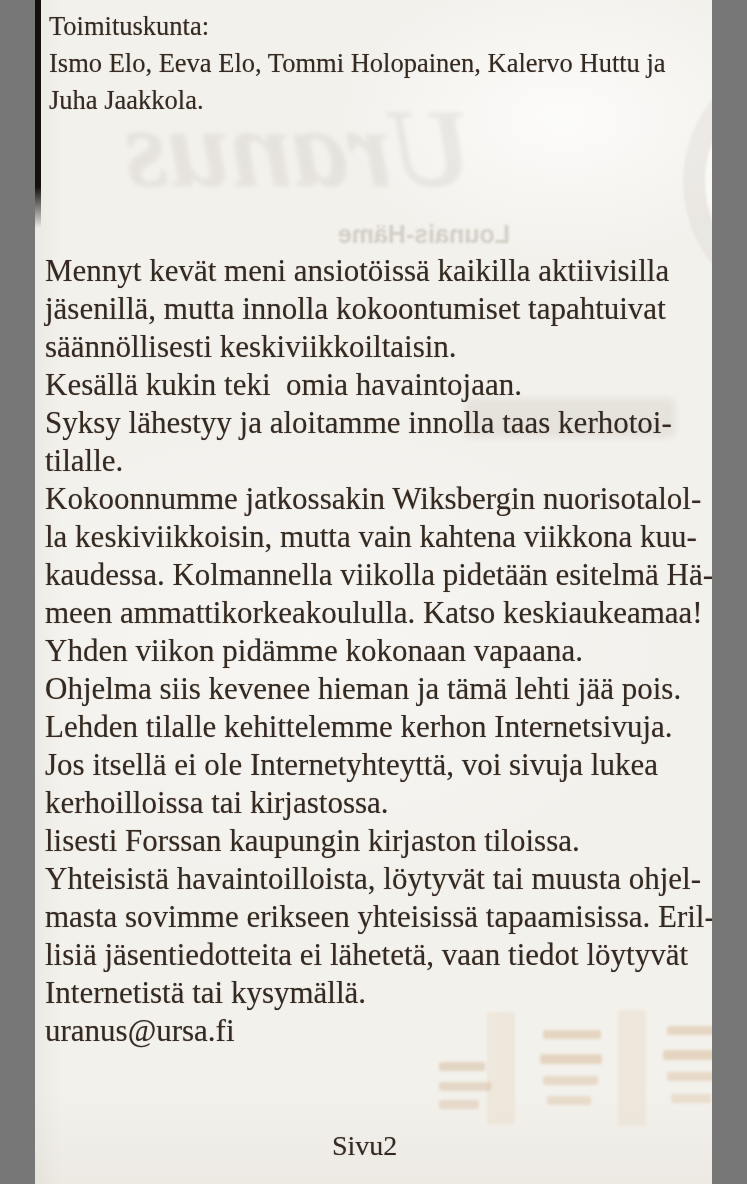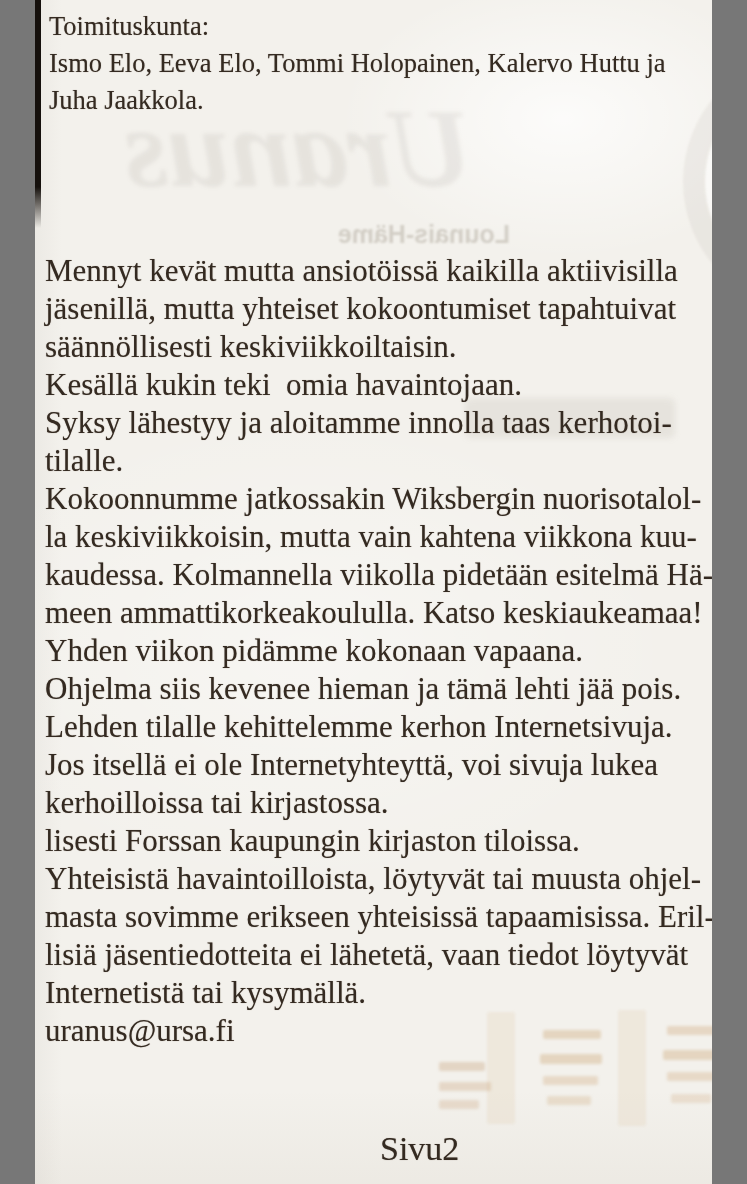--- a/index.html
+++ b/index.html
@@ -24,22 +24,21 @@
   .header-block{
     position:absolute;left:14px;top:8px;
     font-size:26.5px;line-height:37px;
   }
   .body-block{
     position:absolute;left:10px;top:252px;right:0;
     font-size:31px;line-height:38px;
   }
   .footer-block{
     position:absolute;left:297px;top:1130px;
-    font-size:34px;
-    margin-left:48px;
+    font-size:28px;
   }
   
   .scan-edge{
     position:absolute;left:0;top:0;width:6px;height:228px;
     background:linear-gradient(180deg,#15100c 82%,rgba(21,16,12,0) 100%);
   }
   
   .bleed-title{
     position:absolute;left:-15px;top:78px;width:555px;height:150px;
     font-size:112px;font-style:italic;font-weight:bold;
@@ -108,22 +107,22 @@
     <div class="bleed-mark" style="left:726px;top:1052px;width:21px;height:9px;background:rgba(185,125,55,0.20);"></div>
   </div>
 
   <div class="header-block">
     <div class="line">Toimituskunta:</div>
     <div class="line">Ismo Elo, Eeva Elo, Tommi Holopainen, Kalervo Huttu ja</div>
     <div class="line">Juha Jaakkola.</div>
   </div>
 
   <div class="body-block">
-    <div class="line">Mennyt kevät mutta ansiotöissä kaikilla aktiivisilla</div>
-    <div class="line">jäsenillä, mutta yhteiset kokoontumiset tapahtuivat</div>
+    <div class="line">Mennyt kevät meni ansiotöissä kaikilla aktiivisilla</div>
+    <div class="line">jäsenillä, mutta innolla kokoontumiset tapahtuivat</div>
     <div class="line">säännöllisesti keskiviikkoiltaisin.</div>
     <div class="line">Kesällä kukin teki  omia havaintojaan.</div>
     <div class="line">Syksy lähestyy ja aloitamme innolla taas kerhotoi-</div>
     <div class="line">tilalle.</div>
     <div class="line">Kokoonnumme jatkossakin Wiksbergin nuorisotalol-</div>
     <div class="line">la keskiviikkoisin, mutta vain kahtena viikkona kuu-</div>
     <div class="line">kaudessa. Kolmannella viikolla pidetään esitelmä Hä-</div>
     <div class="line">meen ammattikorkeakoululla. Katso keskiaukeamaa!</div>
     <div class="line">Yhden viikon pidämme kokonaan vapaana.</div>
     <div class="line">Ohjelma siis kevenee hieman ja tämä lehti jää pois.</div>

